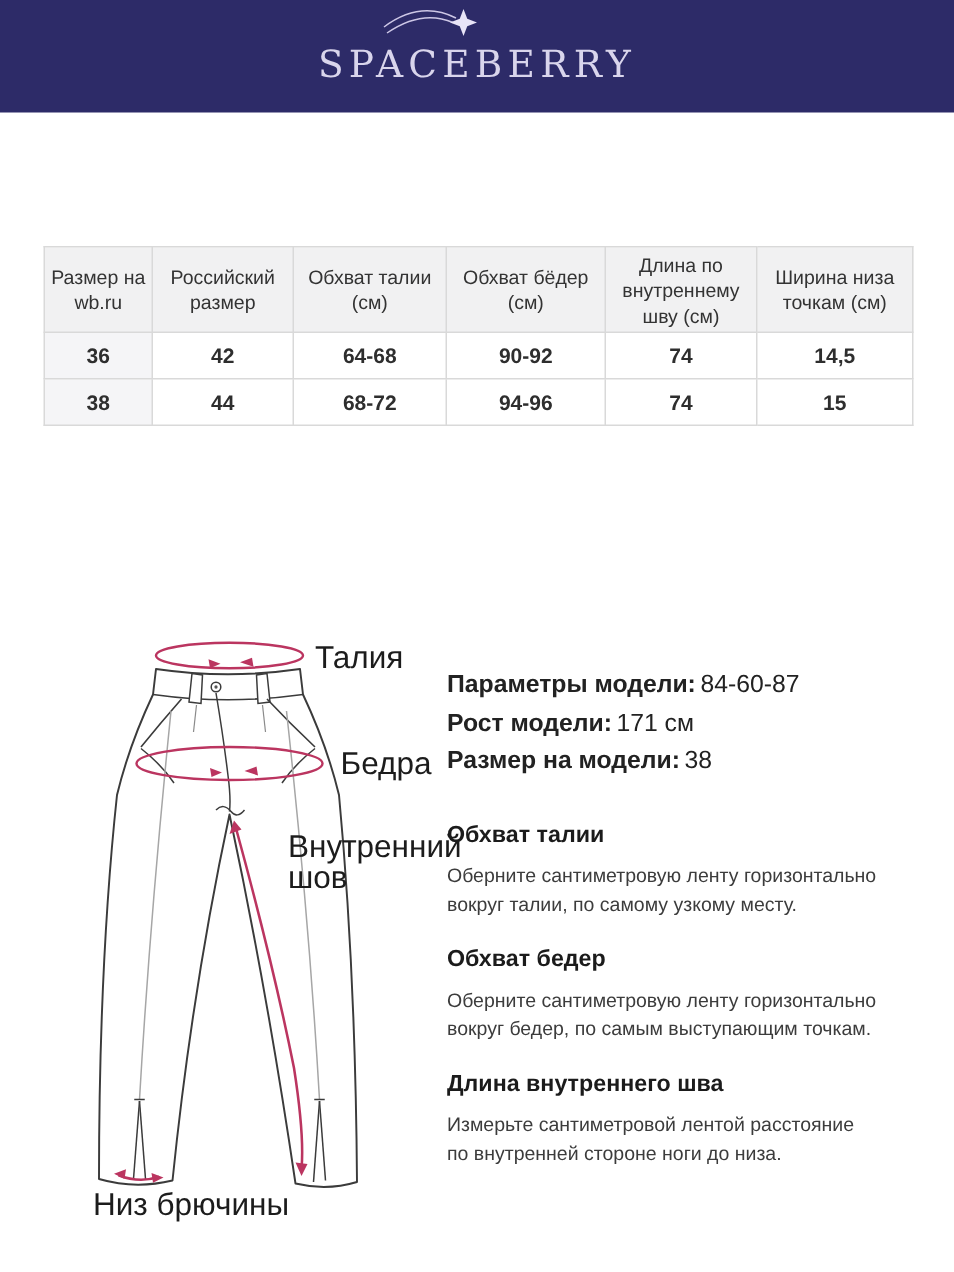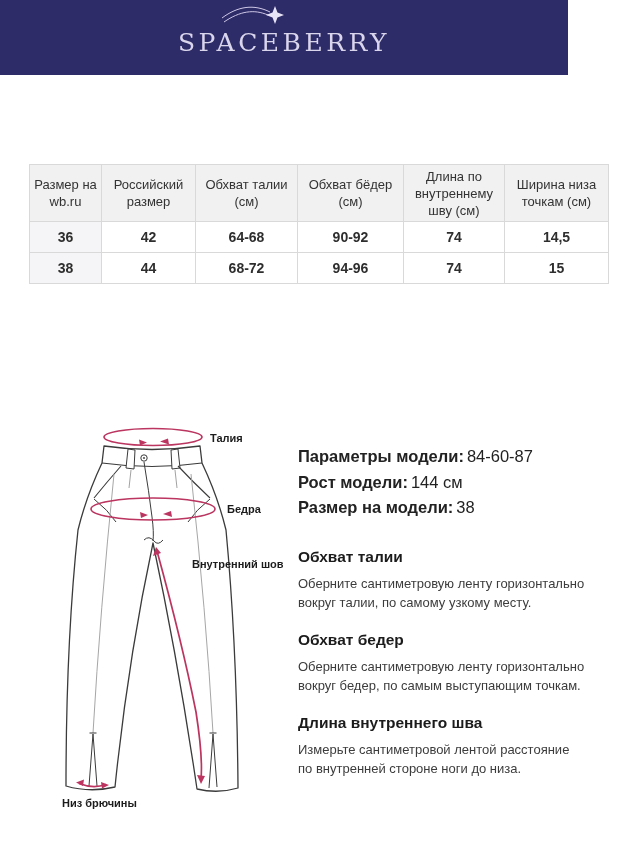--- a/index.html
+++ b/index.html
@@ -1,39 +1,39 @@
 <!DOCTYPE html>
 <html><head>
 <meta charset="utf-8">
 <style>
   html,body{margin:0;padding:0;background:#fff;}
   .page{position:relative;width:636px;height:848px;background:#ffffff;overflow:hidden;
         font-family:"Liberation Sans",sans-serif;color:#2e2e2e;}
 
   
-  .brand-bar{position:absolute;left:0;top:0;width:568px;height:75px;background:#2d2b68;
+  .brand-bar{position:absolute;left:0;top:0;width:636px;height:75px;background:#2d2b68;
              display:flex;align-items:center;justify-content:center;}
   .logo{position:relative;display:inline-block;padding-top:10px;}
   .logo-text{font-family:"DejaVu Serif",serif;font-size:25px;letter-spacing:3.5px;
              color:#d9d5ec;font-weight:400;}
   .logo-star{position:absolute;left:42px;top:-16px;width:66px;height:30px;}
 
   
   .size-table{position:absolute;left:29px;top:164px;width:579px;border-collapse:collapse;
               table-layout:fixed;}
   .size-table th,.size-table td{border:1px solid #d9d9d9;text-align:center;vertical-align:middle;
               padding:2px 4px;}
   .size-table th{background:#f1f1f2;font-size:13px;line-height:17px;font-weight:400;color:#333;height:52px;}
   .size-table td{font-size:14px;height:26px;color:#2e2e2e;background:#fff;font-weight:bold;}
   .size-table td.rowhead{background:#f5f5f7;font-weight:bold;}
 
   
   .diagram{position:absolute;left:30px;top:412px;width:270px;height:420px;}
   .diagram svg{position:absolute;left:0;top:0;}
-  .dlabel{position:absolute;font-size:11px;line-height:21px;font-weight:bold;color:#1c1c1c;white-space:nowrap;}
+  .dlabel{position:absolute;font-size:21px;line-height:21px;font-weight:normal;color:#1c1c1c;white-space:nowrap;}
   .dlabel-inseam{width:95px;white-space:normal;}
 
   
   .info-col{position:absolute;left:298px;top:444px;width:314px;}
   .model-line{font-size:16.5px;line-height:25.5px;color:#222;}
   .model-line .lbl{font-weight:bold;margin-right:3px;}
   .guide{margin-top:26px;}
   .guide.g2,.guide.g3{margin-top:17px;}
   .guide h3{margin:0;font-size:15.5px;line-height:20px;font-weight:bold;color:#1b1b1b;}
   .guide p{margin:7px 0 0 0;font-size:13px;line-height:19.5px;color:#3c3c3c;}
@@ -159,21 +159,21 @@
     <div class="dlabel" style="left:197px;top:87px">Бедра</div>
     <div class="dlabel dlabel-inseam" style="left:162px;top:142px">Внутренний шов</div>
     <div class="dlabel" style="left:32px;top:381px">Низ брючины</div>
   </div>
 
   <div class="info-col">
     <div class="model-line">
       <span class="lbl">Параметры модели:</span><span class="val">84-60-87</span>
     </div>
     <div class="model-line">
-      <span class="lbl">Рост модели:</span><span class="val">144 см</span>
+      <span class="lbl">Рост модели:</span><span class="val">171 см</span>
     </div>
     <div class="model-line">
       <span class="lbl">Размер на модели:</span><span class="val">38</span>
     </div>
 
     <section class="guide g1">
       <h3>Обхват талии</h3>
       <p>Оберните сантиметровую ленту горизонтально вокруг талии, по самому узкому месту.</p>
     </section>
     <section class="guide g2">

